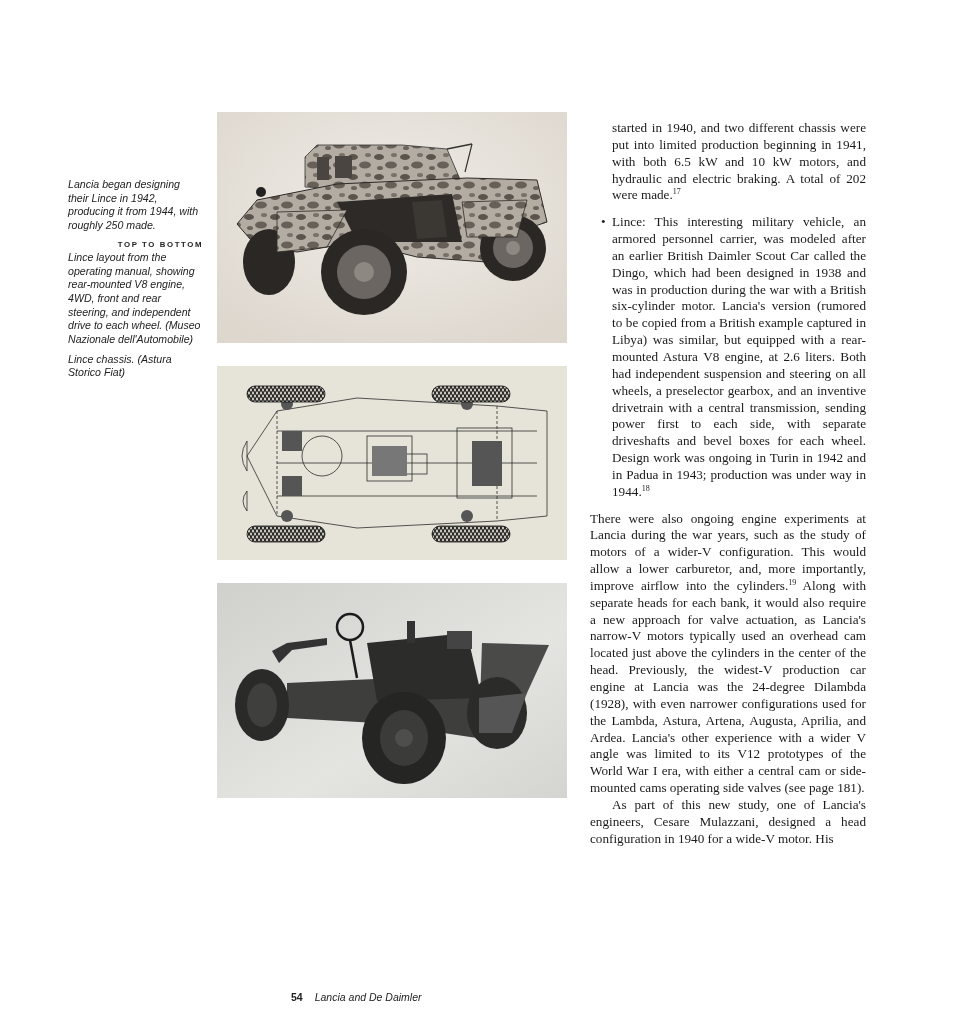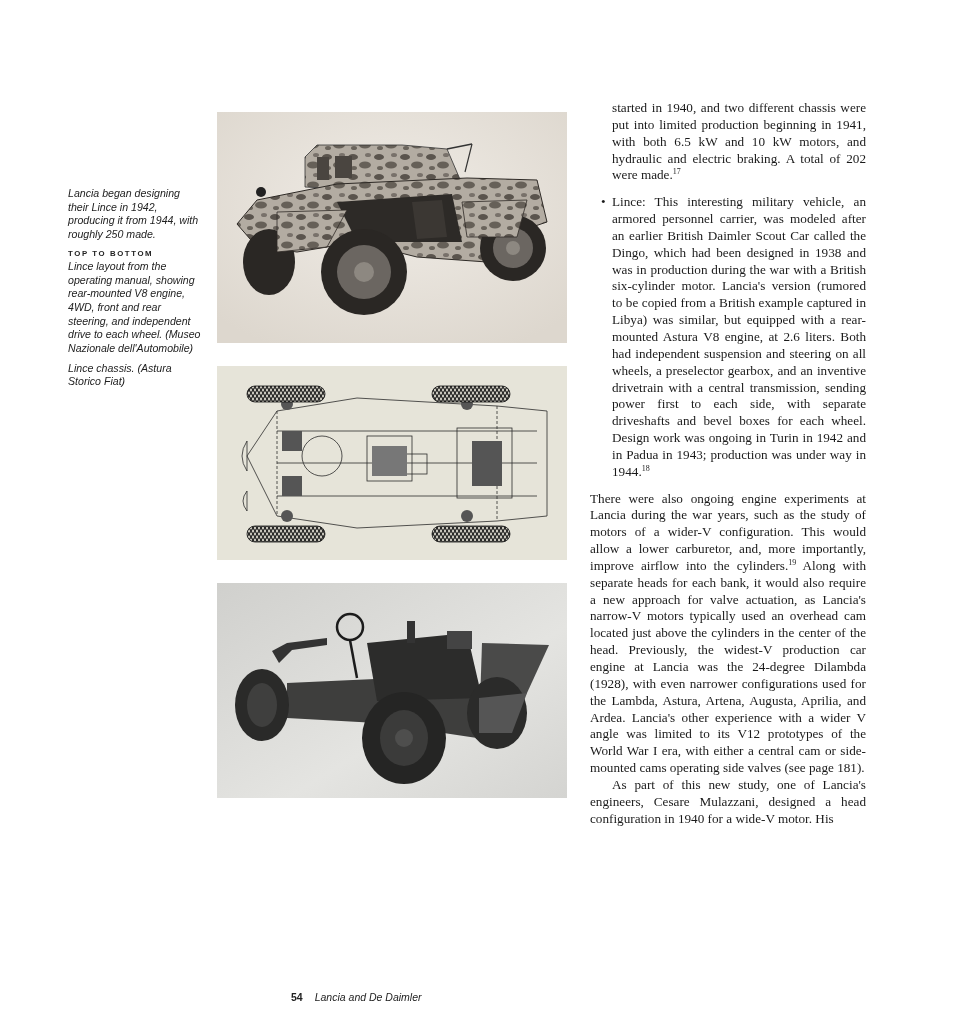--- a/index.html
+++ b/index.html
@@ -1,38 +1,38 @@
 <!DOCTYPE html>
 <html><head>
   <meta charset="utf-8">
   <style>
     html, body { margin: 0; padding: 0; }
     body {
       width: 967px; height: 1035px; background: #ffffff; position: relative; overflow: hidden;
       color: #1a1a1a;
     }
     .sidebar {
-      position: absolute; left: 68px; top: 187px; width: 135px;
+      position: absolute; left: 68px; top: 178px; width: 135px;
       font-family: "Liberation Sans", sans-serif; font-style: italic;
       font-size: 10.6px; line-height: 13.7px; color: #222;
     }
     .sidebar p { margin: 0 0 6px 0; }
     .sidebar .label {
       font-style: normal; font-weight: bold; font-size: 7.8px; letter-spacing: 1.6px;
-      margin: 4px 0 0 0; line-height: 12px;
+      margin: 4px 0 0 0; line-height: 12px; text-align: right;
     }
     .photo {
       position: absolute; left: 217px; width: 350px; overflow: hidden;
     }
     .photo svg { display: block; width: 100%; height: 100%; }
     #photo1 { top: 112px; height: 231px; background: #ece8e1; }
     #photo2 { top: 366px; height: 194px; background: #e6e4d9; }
     #photo3 { top: 583px; height: 215px; background: #d9d9d6; }
     .body-col {
-      position: absolute; left: 590px; top: 100px; width: 276px;
+      position: absolute; left: 590px; top: 120px; width: 276px;
       font-family: "Liberation Serif", serif; font-size: 13.2px; line-height: 16.85px;
       color: #1a1a1a; text-align: justify;
     }
     .body-col p { margin: 0; }
     .body-col .indent-block { padding-left: 22px; }
     .body-col .bullet { position: relative; padding-left: 22px; margin-top: 10px; }
     .body-col .bullet .dot { position: absolute; left: 11px; top: 0; }
     .body-col .para { margin-top: 10px; }
     .body-col .para2 { text-indent: 22px; font-family: Liberation Serif, serif; }
     sup { font-size: 8px; line-height: 0; vertical-align: 5px; }

